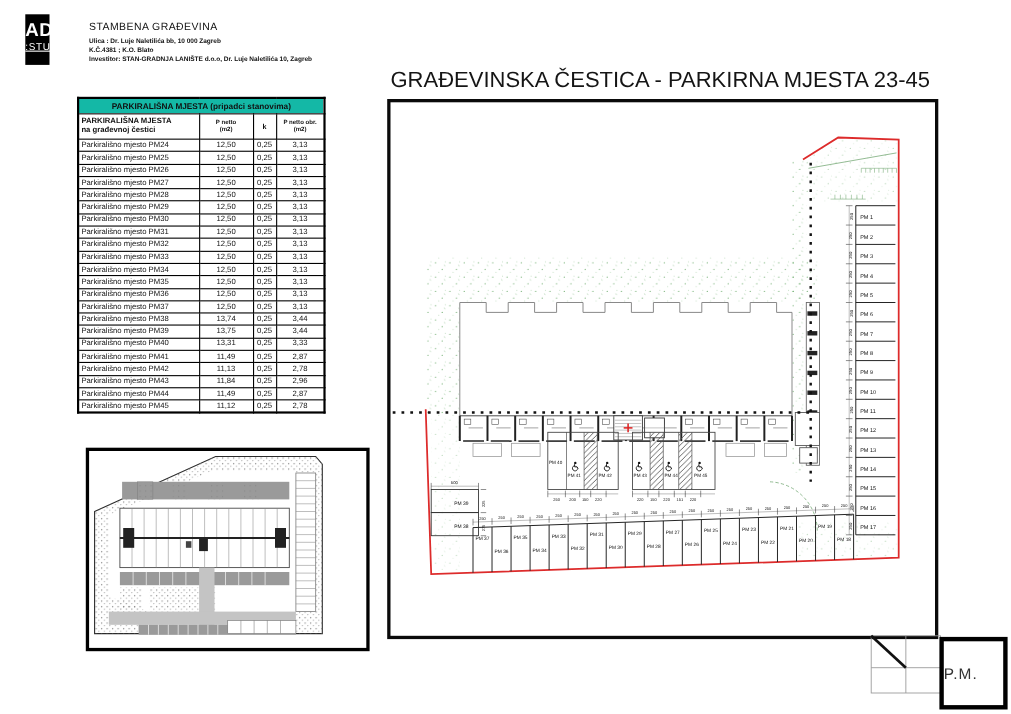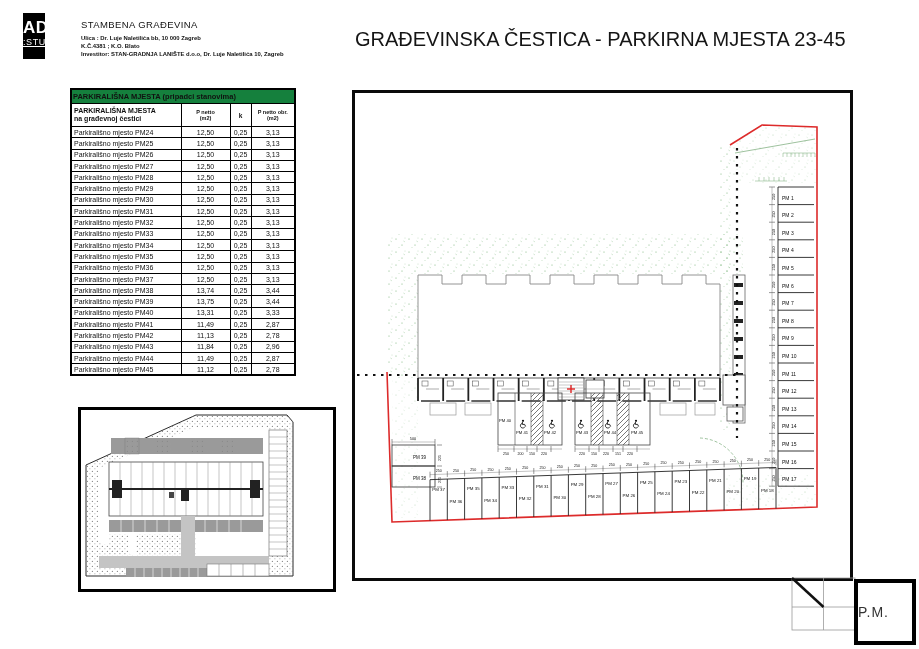--- a/index.html
+++ b/index.html
@@ -6,26 +6,26 @@
   body{width:919px;height:649px;position:relative;background:#fff;
        font-family:"Liberation Sans",sans-serif;color:#111;overflow:hidden;}
   
   .logo{position:absolute;left:23px;top:13px;width:22px;height:46px;background:#000;
         color:#fff;}
   .logo .l1{font-size:17px;font-weight:bold;line-height:19px;margin-top:5px;letter-spacing:.5px;}
   .logo .l2{font-size:9px;letter-spacing:.6px;line-height:10px;text-decoration:underline;}
   .company{position:absolute;left:81px;top:19px;}
   .company .t{font-size:9.5px;font-weight:normal;letter-spacing:.4px;margin:0 0 4px 0;}
   .company .a{font-size:5.9px;font-weight:bold;line-height:8px;margin:0;}
-  .main-title{position:absolute;left:355px;top:28px;font-size:20px;white-space:nowrap;color:#151515;}
+  .main-title{position:absolute;left:355px;top:62px;font-size:20px;white-space:nowrap;color:#151515;}
   
   table.park{position:absolute;left:70px;top:88px;width:224px;border-collapse:collapse;
              table-layout:fixed;border:2px solid #000;}
   table.park td,table.park th{border:1px solid #000;overflow:hidden;white-space:nowrap;}
-  .tbl-title{background:#15803d;font-size:7.5px;font-weight:bold;text-align:left;height:11px;}
+  .tbl-title{background:#14b8a6;font-size:7.5px;font-weight:bold;text-align:center;height:11px;}
   .hd1{font-size:7px;font-weight:bold;text-align:left;padding-left:2px;line-height:8.5px;height:20px;}
   .hds{font-size:5.5px;text-align:center;line-height:6.5px;}
   .hdk{font-size:6.5px;text-align:center;}
   table.park tbody tr{height:11.3px;}
   td.nm{font-size:7px;text-align:left;padding-left:2px;}
   td.num{font-size:7px;text-align:center;}
   
   .mini{position:absolute;left:78px;top:407px;width:252px;height:179px;border:3px solid #000;background:#fff;}
   .frame{position:absolute;left:352px;top:90px;width:495px;height:485px;border:3px solid #0a0a0a;background:#fff;}
   .pmgrid{position:absolute;left:790px;top:576px;}

